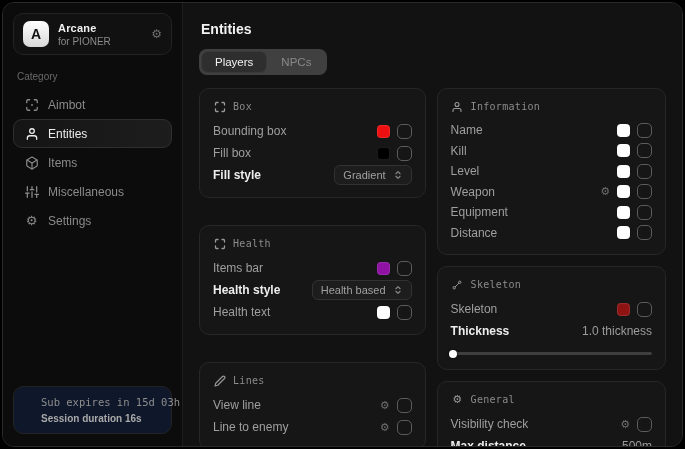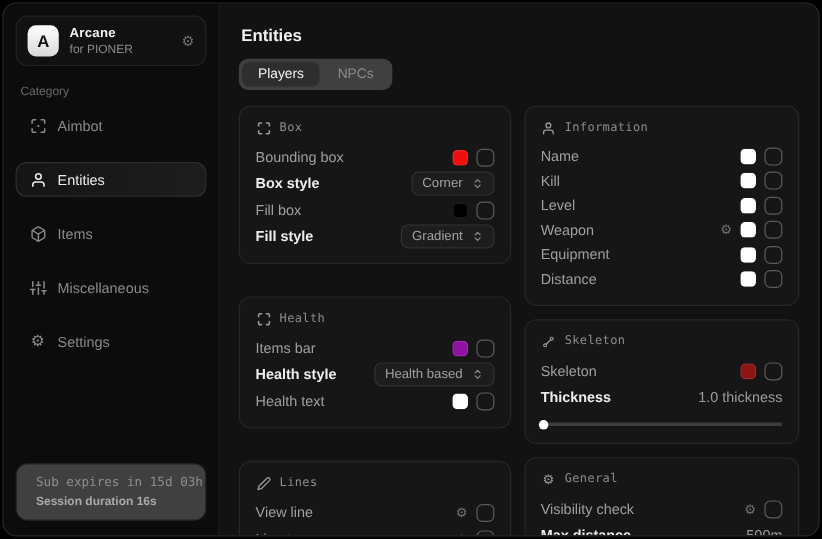--- a/index.html
+++ b/index.html
@@ -19,33 +19,33 @@
   }
   .logo-avatar {
     width:26px; height:26px; border-radius:7px; background:linear-gradient(180deg,#fff,#d8d8d8);
     color:#111; font-weight:bold; font-size:14px; display:flex; align-items:center; justify-content:center;
   }
   .logo-text { flex:1; }
   .logo-title { color:#f0f0f0; font-size:11px; font-weight:bold; letter-spacing:.2px; }
   .logo-subtitle { color:#8a8a8a; font-size:10px; margin-top:2px; }
   .logo-gear { color:#6e6e6e; font-size:12px; font-family:"DejaVu Sans", sans-serif; cursor:pointer; }
   .category-label { color:#696969; font-size:10px; margin:2px 0 8px 4px; }
-  .nav { display:flex; flex-direction:column; gap:16px; }
+  .nav { display:flex; flex-direction:column; gap:0; }
   .nav-item {
     display:flex; align-items:center; gap:9px; padding:6px 10px; border-radius:9px;
     border:1px solid transparent; color:#8a8a8a; font-size:12px; cursor:pointer;
   }
   .nav-item.active {
     background:linear-gradient(90deg,#151515, #1d1d1d); border-color:#2f2f2f; color:#ececec;
   }
   .nav-icon { width:15px; height:15px; display:flex; align-items:center; justify-content:center; color:inherit; }
   .nav-icon svg { width:14px; height:14px; }
   .glyph-gear { font-family:"DejaVu Sans", sans-serif; font-size:13px; line-height:1; }
   .sidebar-footer {
-    margin-top:auto; border:1px solid #232323; border-radius:10px; padding:9px 16px; background:#404040;
+    margin-top:auto; border:1px solid #232323; border-radius:10px; padding:9px 27px; background:#0f172a;
   }
   .expiry { color:#8d8d8d; font-size:10.5px; font-family:"DejaVu Sans Mono", monospace; white-space:nowrap; }
   .session { color:#a9a9a9; font-size:10px; font-weight:bold; margin-top:5px; }
   
   .main { flex:1; background:#121212; padding:14px 16px; overflow:hidden; }
   .page-title { color:#f2f2f2; font-size:14px; font-weight:bold; margin:4px 0 12px 2px; }
   .tabs { display:inline-flex; background:#404040; border-radius:8px; padding:3px; gap:2px; margin-bottom:13px; }
   .tab { font-size:11.5px; color:#8a8a8a; padding:4px 13px; border-radius:6px; cursor:pointer; }
   .tab.active { background:#2e2e2e; color:#f2f2f2; box-shadow:0 0 0 1px #3a3a3a; }
   .columns { display:flex; gap:11px; align-items:flex-start; }
@@ -182,30 +182,20 @@
             <span class="panel-title">Box</span>
           </div>
           <div class="row">
             <span class="row-label">Bounding box</span>
             <span class="controls">
               <span class="swatch" style="background: rgb(238, 16, 16);"></span>
               <span class="checkbox"></span>
             </span>
           </div>
           <div class="row">
-            <span class="row-label strong">Box style</span>
-            <button class="dropdown">
-              <span>Corner</span>
-              <svg viewBox="0 0 24 24" fill="none" stroke="currentColor" stroke-width="2.6" stroke-linecap="round" stroke-linejoin="round">
-                  <polyline points="7 9 12 4 17 9"></polyline>
-                  <polyline points="7 15 12 20 17 15"></polyline>
-                </svg>
-            </button>
-          </div>
-          <div class="row">
             <span class="row-label">Fill box</span>
             <span class="controls">
               <span class="swatch" style="background: rgb(0, 0, 0);"></span>
               <span class="checkbox"></span>
             </span>
           </div>
           <div class="row">
             <span class="row-label strong">Fill style</span>
             <button class="dropdown">
               <span>Gradient</span>

